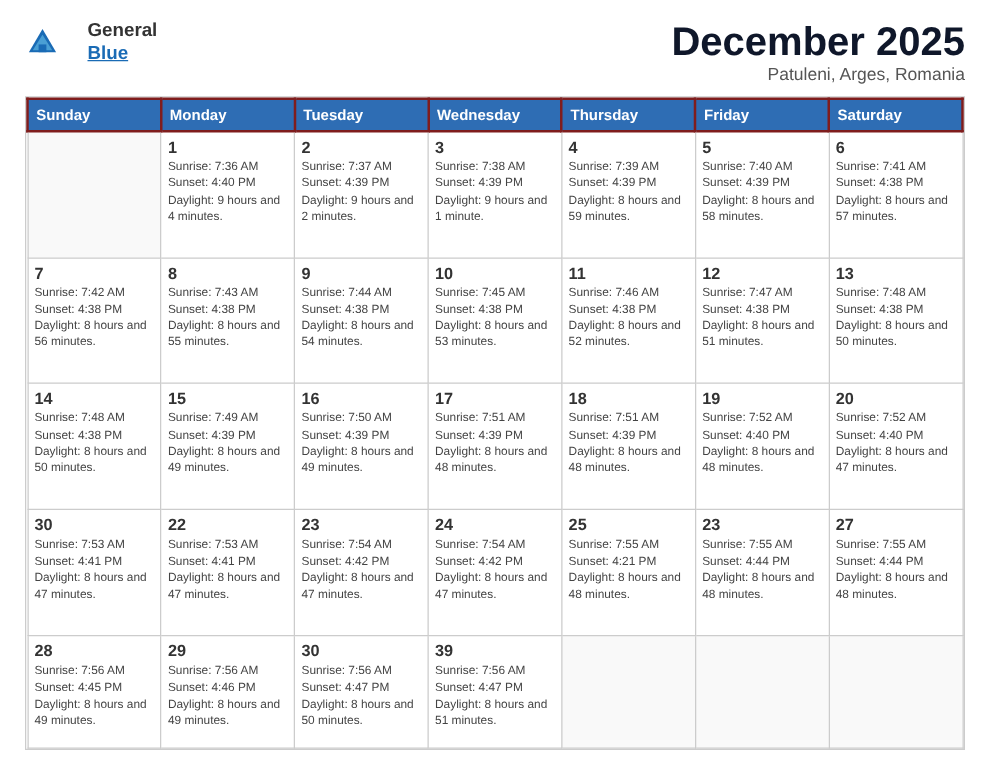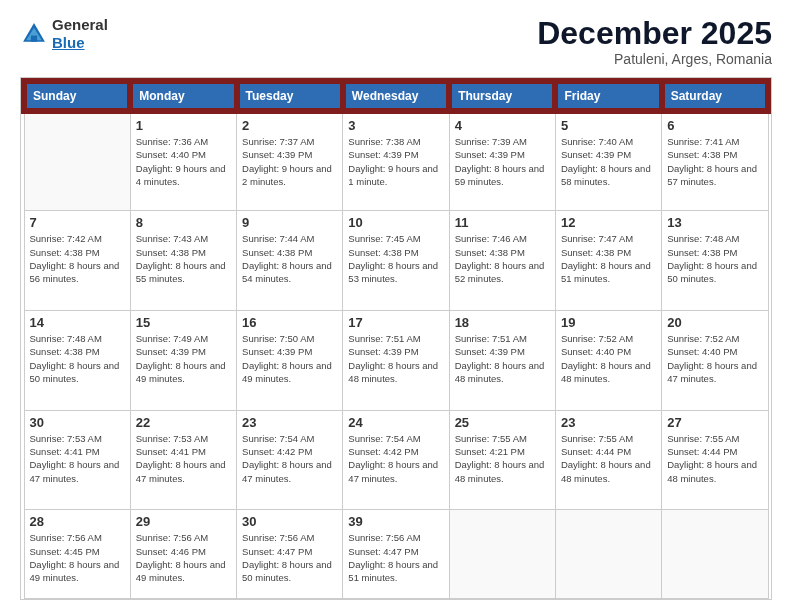--- a/index.html
+++ b/index.html
@@ -19,21 +19,21 @@
     }
     .header {
       display: flex;
       align-items: flex-start;
       justify-content: space-between;
       margin-bottom: 10px;
     }
     .logo {
       display: flex;
       align-items: center;
-      gap: 2px;
+      gap: 20px;
     }
     .logo-text {
       font-size: 15px;
       font-weight: bold;
       line-height: 1.2;
     }
     .logo-text .general { color: #333; }
     .logo-text .blue { color: #1a6bb5; text-decoration: underline; }
     .logo-icon {
       width: 28px;
@@ -64,21 +64,21 @@
       border-collapse: collapse;
       height: 100%;
     }
     .calendar thead th {
       background: #2e6db4;
       color: #fff;
       font-size: 12px;
       font-weight: bold;
       padding: 5px 6px;
       text-align: left;
-      border: 6px solid #7f1d1d;
+      border: 2px solid #7f1d1d;
     }
     .calendar tbody td {
       border: 1px solid #ccc;
       vertical-align: top;
       padding: 4px 5px;
       font-size: 10px;
       color: #333;
       width: calc(100% / 7);
     }
     .day-number {

